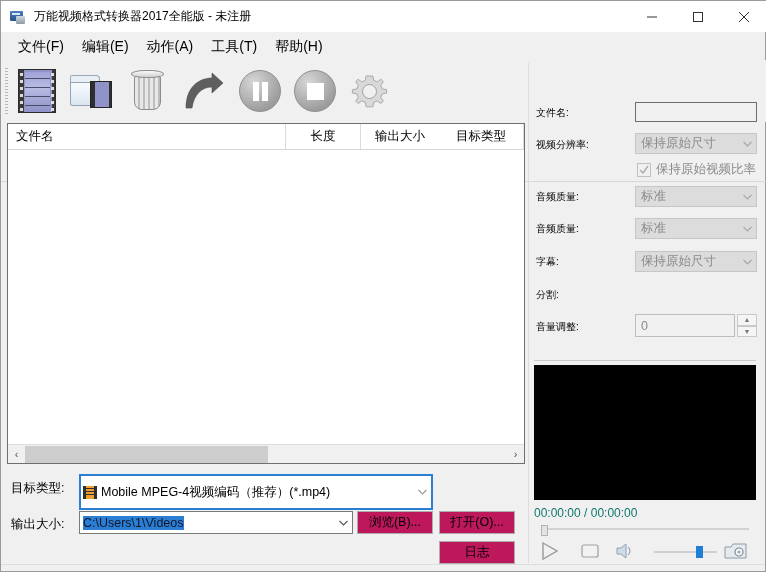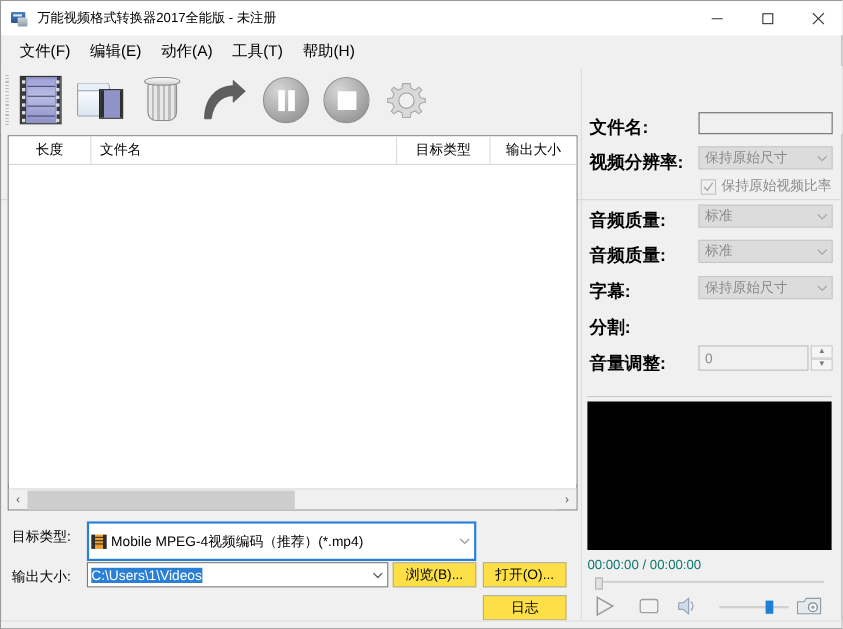--- a/index.html
+++ b/index.html
@@ -83,30 +83,30 @@
   
   .lbl{position:absolute;font-size:12.5px;color:#000;white-space:nowrap;}
   .combo{position:absolute;background:#fff;border:1px solid #7a7a7a;box-sizing:border-box;display:flex;align-items:center;}
   .combo .cv{flex:1 1 auto;overflow:hidden;white-space:nowrap;font-size:12.5px;padding-left:3px;}
   .combo .arr{flex:0 0 auto;width:17px;display:flex;align-items:center;justify-content:center;color:#555;}
   #target-type-combo{left:78px;top:473px;height:36px;width:354px;border:2px solid #2a7fd4;background:#fff;}
   #target-type-combo .mini-film{width:14px;height:13px;margin-left:2px;margin-right:1px;flex:0 0 auto;
       background:linear-gradient(90deg,#2e2e2e 0 3px,#f0a030 3px 11px,#2e2e2e 11px 14px);position:relative;}
   #target-type-combo .mini-film i{position:absolute;left:3px;width:8px;height:1px;background:#2e2e2e;}
   #outdir-combo{left:78px;top:510px;height:23px;width:274px;}
-  .sel-text{background:#2a7fd4;color:#ffffff;}
-  .btn{position:absolute;background:#fde047;border:1px solid #adadad;box-sizing:border-box;display:flex;align-items:center;justify-content:center;font-size:12.5px;color:#000;}
+  .sel-text{background:#2a7fd4;color:#0f172a;}
+  .btn{position:absolute;background:#be185d;border:1px solid #adadad;box-sizing:border-box;display:flex;align-items:center;justify-content:center;font-size:12.5px;color:#000;}
   #browse-button{left:356px;top:510px;width:76px;height:23px;}
   #open-button{left:438px;top:510px;width:76px;height:23px;}
   #log-button{left:438px;top:540px;width:76px;height:23px;}
   #more-link{left:6px;top:549px;font-size:12.5px;color:#000;text-decoration:underline;}
 
   
   .vdiv{position:absolute;left:527px;top:62px;width:1px;height:500px;background:#dcdcdc;}
-  .rp-lbl{position:absolute;font-size:16px;color:#000;white-space:nowrap;text-align:center;font-weight:bold;}
+  .rp-lbl{position:absolute;font-size:10px;color:#000;white-space:nowrap;text-align:center;}
   .rp-input{position:absolute;left:634px;width:122px;height:20px;background:#f0f0f0;border:1px solid #6d6d6d;box-sizing:border-box;}
   .rp-combo{position:absolute;left:634px;width:122px;height:21px;background:#dcdcdc;border:1px solid #c6c6c6;box-sizing:border-box;display:flex;align-items:center;color:#8a8a8a;font-size:12.5px;}
   .rp-combo .cv{flex:1 1 auto;padding-left:5px;white-space:nowrap;overflow:hidden;}
   .rp-combo .arr{flex:0 0 auto;width:18px;display:flex;align-items:center;justify-content:center;color:#9b9b9b;}
   .rp-check{position:absolute;left:636px;top:160px;display:flex;align-items:center;color:#8a8a8a;font-size:12.5px;}
   .rp-check .box{width:12px;height:12px;border:1px solid #c0c0c0;background:#f0f0f0;margin-right:5px;position:relative;flex:0 0 auto;}
   .rp-check .box svg{position:absolute;left:1px;top:1px;}
   .spin{position:absolute;left:634px;top:313px;width:100px;height:23px;background:#f0f0f0;border:1px solid #bdbdbd;box-sizing:border-box;display:flex;align-items:center;color:#8a8a8a;font-size:12.5px;padding-left:5px;}
   .spin-btns{position:absolute;left:736px;top:313px;width:20px;height:23px;display:flex;flex-direction:column;}
   .spin-btns div{flex:1 1 50%;border:1px solid #c9c9c9;box-sizing:border-box;background:#f5f5f5;display:flex;align-items:center;justify-content:center;color:#777;font-size:7px;}
@@ -233,24 +233,24 @@
             <circle cx="21.5" cy="21.5" r="7" fill="#f0f0f0" stroke="#a0a0a0"></circle>
           </g>
         </svg>
       </div>
     </div>
     <div class="tb-sep" style="left:0;width:766px"></div>
   </div>
 
   <div class="listpanel">
     <div class="list-head">
+      <div class="lh-cell lh-name">文件名</div>
       <div class="lh-cell lh-len">长度</div>
-      <div class="lh-cell lh-name">文件名</div>
+      <div class="lh-cell lh-size">输出大小</div>
       <div class="lh-cell lh-type">目标类型</div>
-      <div class="lh-cell lh-size">输出大小</div>
     </div>
     <div class="list-body"></div>
     <div class="hscroll">
       <div class="hs-arrow">‹</div>
       <div class="hs-track">
         <div class="hs-thumb"></div>
       </div>
       <div class="hs-arrow">›</div>
     </div>
   </div>

